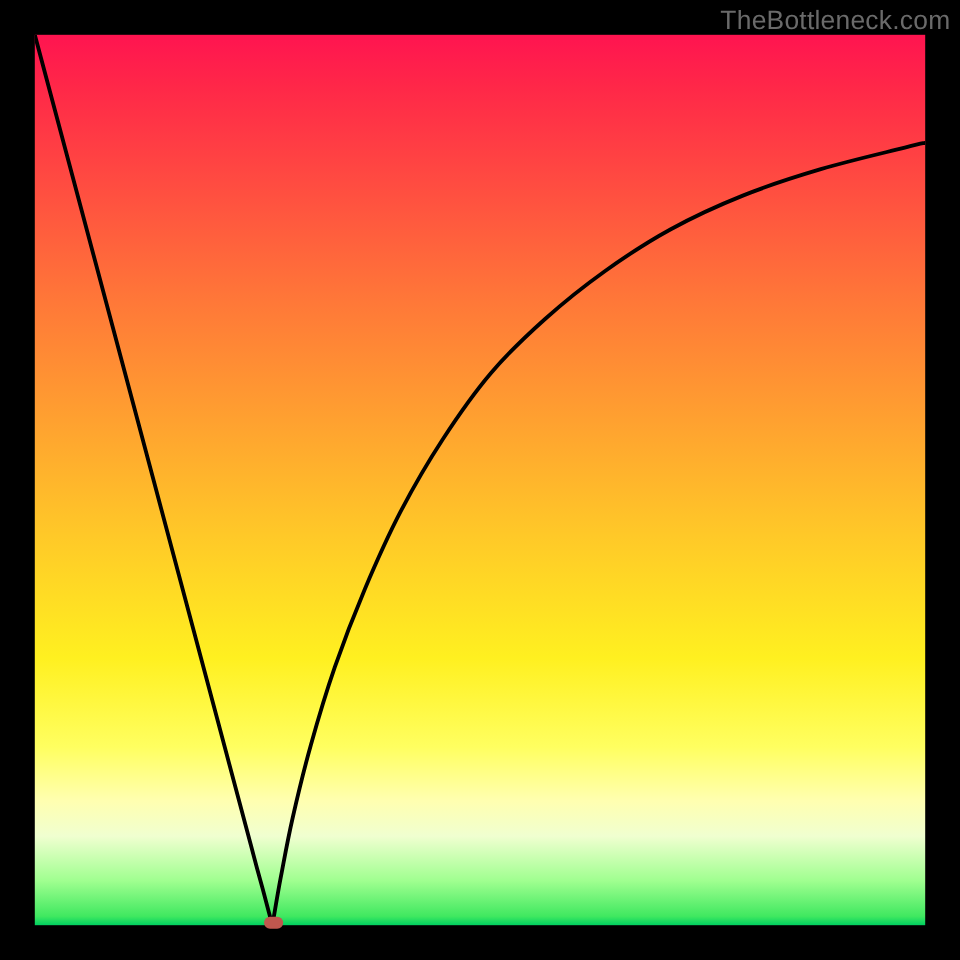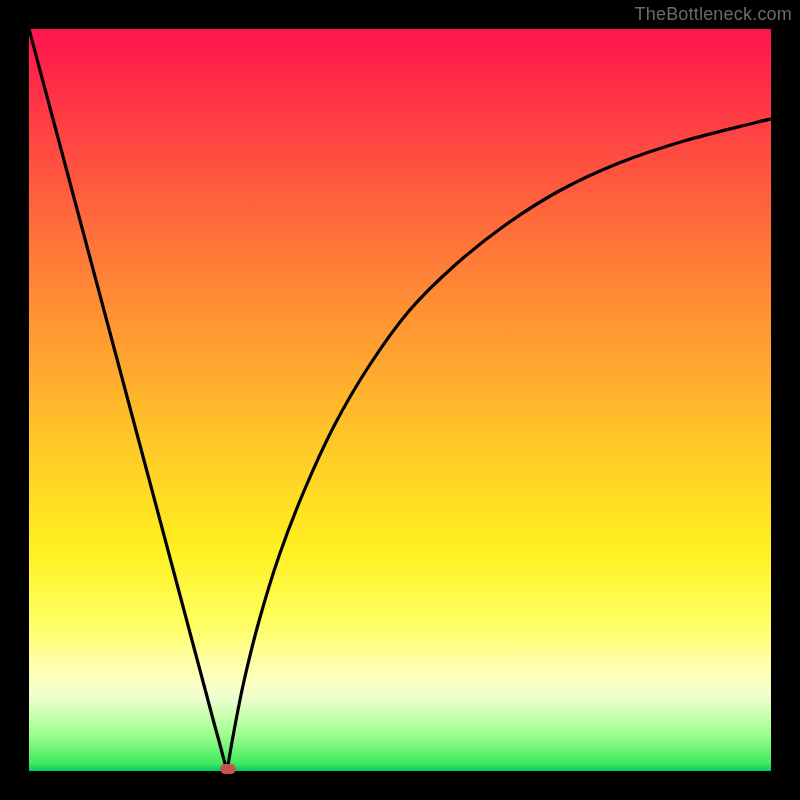--- a/index.html
+++ b/index.html
@@ -53,21 +53,21 @@
     width: 16px;
     height: 10px;
     background: #c0574e;
     border-radius: 5px;
   }
   .watermark {
     position: absolute;
     top: 4px;
     right: 8px;
     color: #6a6a6a;
-    font-size: 18px;
+    font-size: 22px;
     font-weight: 500;
     letter-spacing: 0.2px;
   }
 </style>
 </head>
 <body>
 
 <div class="frame">
   <div class="gradient"></div>
 

